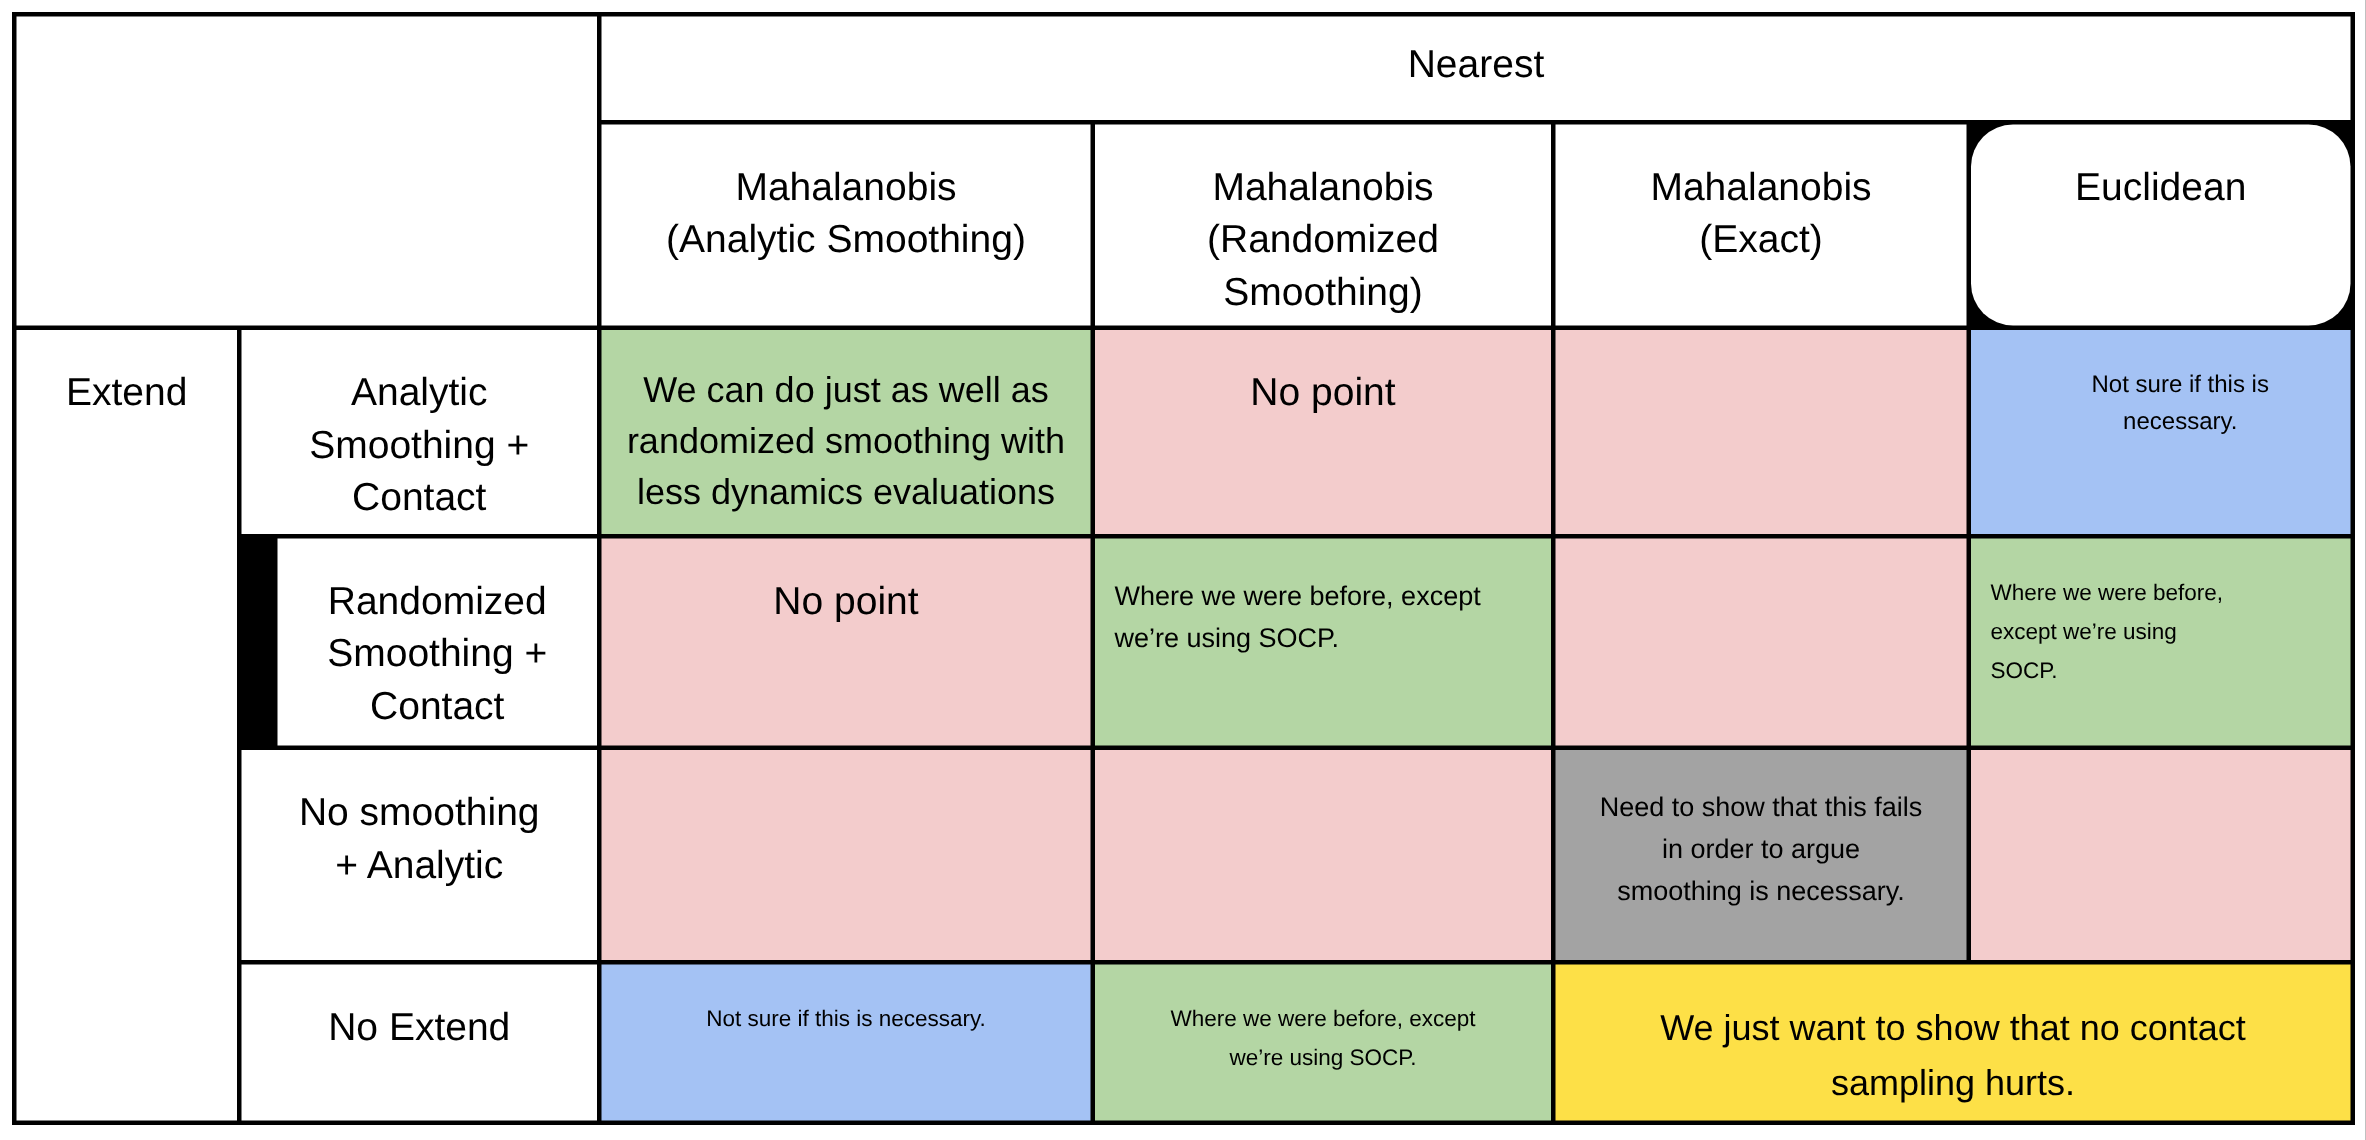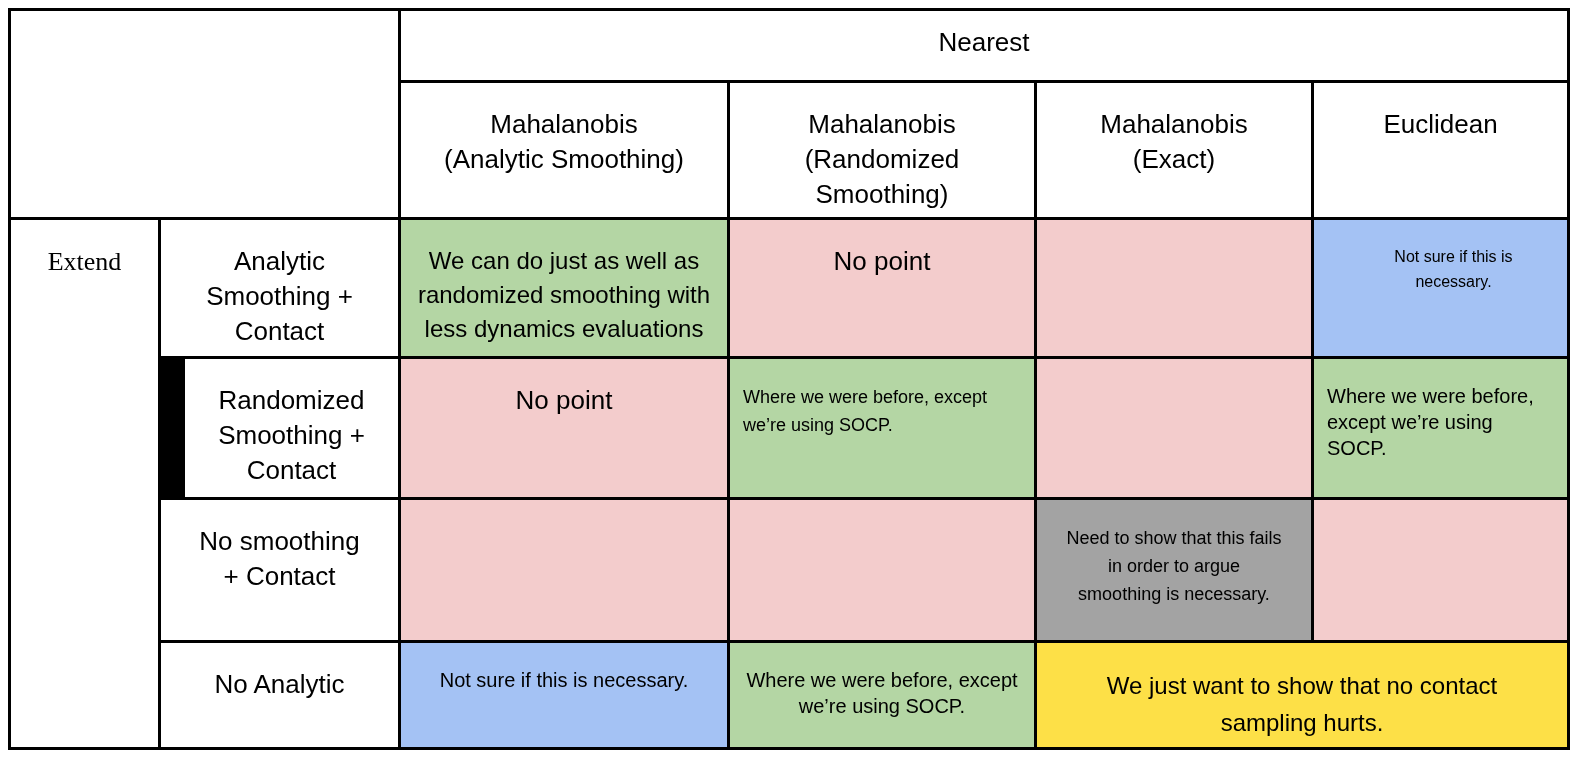--- a/index.html
+++ b/index.html
@@ -28,29 +28,29 @@
     overflow: hidden;
   }
   .cell.v-center { justify-content: center; padding-top: 0; }
   .cell.left { align-items: flex-start; text-align: left; padding-left: 13px; padding-right: 10px; }
 
   
   .txt-xl { font-size: 26px; line-height: 35px; }          
   .txt-lg { font-size: 24px; line-height: 37px; }          
   .txt-md { font-size: 24px; line-height: 34px; }          
   .txt-s18 { font-size: 18px; line-height: 28px; }
-  .txt-sm { font-size: 20px; line-height: 26px; }
+  .txt-sm { font-size: 15px; line-height: 26px; }
   .txt-xs { font-size: 16px; line-height: 25px; }
 
   
   .corner   { grid-area: 1 / 1 / 3 / 3; }
   .nearest  { grid-area: 1 / 3 / 2 / 7; }
   .h1 { grid-area: 2 / 3; } .h2 { grid-area: 2 / 4; }
-  .h3 { grid-area: 2 / 5; } .h4 { grid-area: 2 / 6; }
-  .extend   { grid-area: 3 / 1 / 7 / 2; font-family: Liberation Serif, serif; }
+  .h3 { grid-area: 2 / 5; } .h4 { grid-area: 2 / 6; border-radius: 28px; }
+  .extend   { grid-area: 3 / 1 / 7 / 2; }
   .rh1 { grid-area: 3 / 2; } .rh2 { grid-area: 4 / 2; margin-left: 24px; }
   .rh3 { grid-area: 5 / 2; } .rh4 { grid-area: 6 / 2; }
   .r1c1 { grid-area: 3 / 3; } .r1c2 { grid-area: 3 / 4; } .r1c3 { grid-area: 3 / 5; } .r1c4 { grid-area: 3 / 6; padding-left: 32px; }
   .r2c1 { grid-area: 4 / 3; } .r2c2 { grid-area: 4 / 4; } .r2c3 { grid-area: 4 / 5; } .r2c4 { grid-area: 4 / 6; }
   .r3c1 { grid-area: 5 / 3; } .r3c2 { grid-area: 5 / 4; } .r3c3 { grid-area: 5 / 5; } .r3c4 { grid-area: 5 / 6; }
   .r4c1 { grid-area: 6 / 3; } .r4c2 { grid-area: 6 / 4; }
   .r4c34 { grid-area: 6 / 5 / 7 / 7; }
 </style>
 </head>
 <body>
@@ -72,22 +72,22 @@
 
   <div class="cell extend txt-xl">Extend</div>
 
   <div class="cell rh1 txt-xl">Analytic
 Smoothing +
 Contact</div>
   <div class="cell rh2 txt-xl">Randomized
 Smoothing +
 Contact</div>
   <div class="cell rh3 txt-xl">No smoothing
-+ Contact</div>
-  <div class="cell rh4 txt-xl">No Analytic</div>
++ Analytic</div>
+  <div class="cell rh4 txt-xl">No Extend</div>
 
   <div class="cell r1c1 txt-md" style="background: rgb(180, 214, 164);">We can do just as well as
 randomized smoothing with
 less dynamics evaluations</div>
   <div class="cell r1c2 txt-xl" style="background: rgb(243, 204, 204);">No point</div>
   <div class="cell r1c3" style="background: rgb(243, 204, 204);"></div>
   <div class="cell r1c4 txt-xs" style="background: rgb(164, 194, 244);">Not sure if this is
 necessary.</div>
 
   <div class="cell r2c1 txt-xl" style="background: rgb(243, 204, 204);">No point</div>

